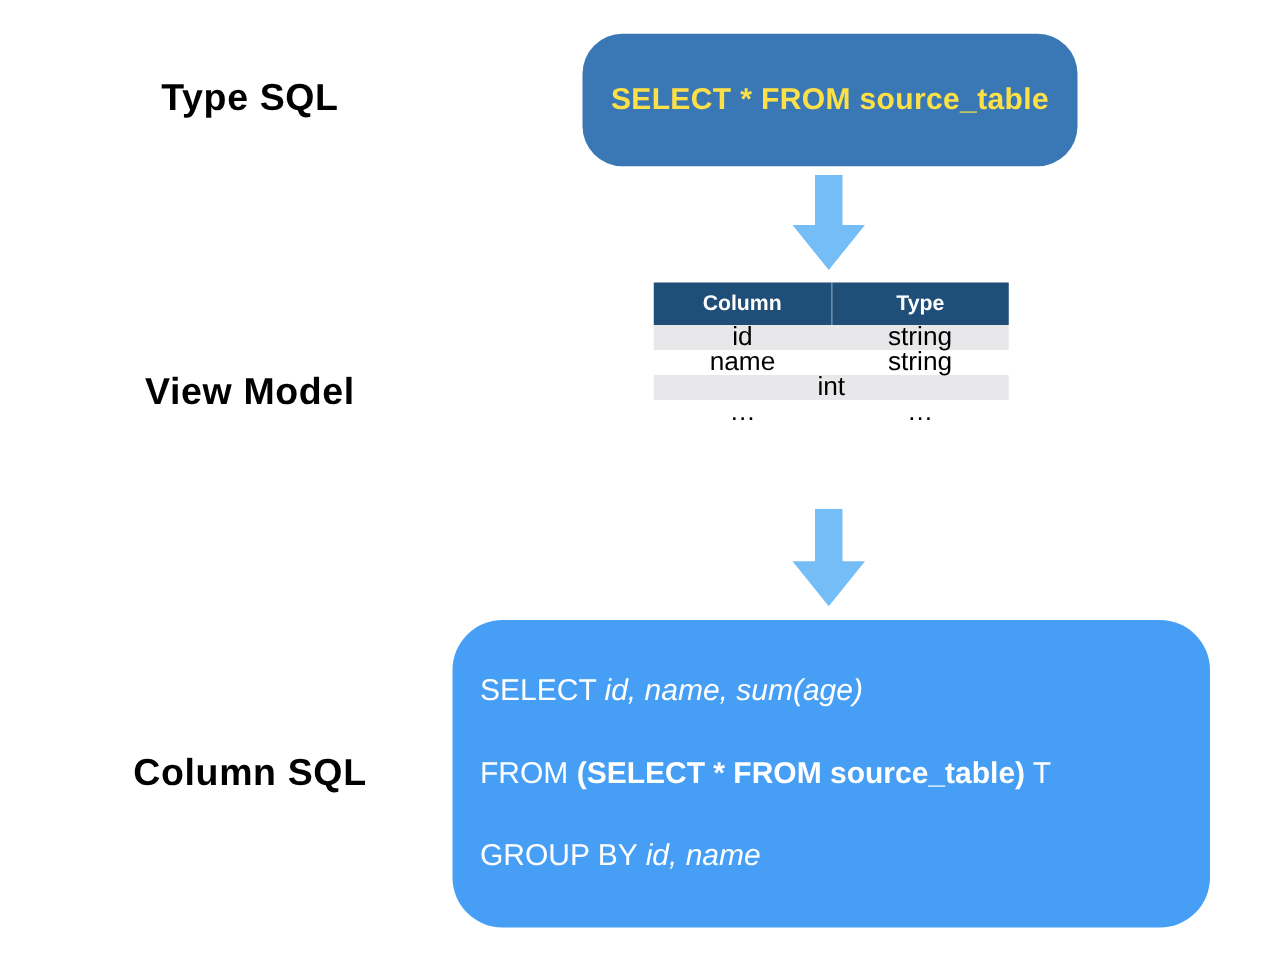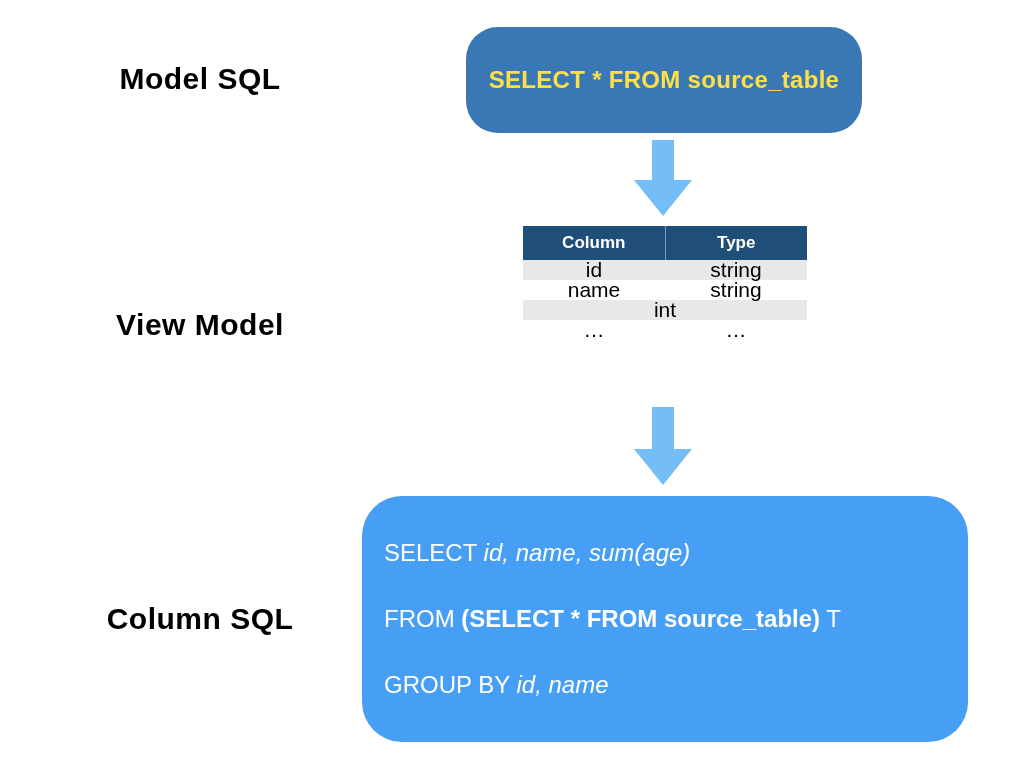--- a/index.html
+++ b/index.html
@@ -25,21 +25,21 @@
     position: absolute;
     left: 75px;
     width: 250px;
     text-align: center;
     font-size: 30px;
     font-weight: bold;
     color: #000000;
     letter-spacing: 0.5px;
   }
   .label-view-sql   { top: 62px; }
-  .label-view-model { top: 308px; }
+  .label-view-model { top: 297px; }
   .label-widget-sql { top: 602px; }
 
   .view-sql-box {
     position: absolute;
     left: 466px;
     top: 27px;
     width: 396px;
     height: 106px;
     background: var(--view_sql_box_bg);
     border-radius: 32px;
@@ -107,21 +107,21 @@
   }
   .sql-line { height: 30px; line-height: 30px; margin-bottom: 36px; white-space: pre; }
   .sql-italic { font-style: italic; }
   .sql-bold { font-weight: bold; }
 </style>
 </head>
 <body>
 
 <div class="canvas">
 
-  <div class="side-label label-view-sql">Model SQL</div>
+  <div class="side-label label-view-sql">Type SQL</div>
   <div class="side-label label-view-model">View Model</div>
   <div class="side-label label-widget-sql">Column SQL</div>
 
   <div class="view-sql-box">
     <span class="sql-text">SELECT * FROM source_table</span>
   </div>
 
   <svg class="down-arrow arrow-1" width="64" height="76" viewBox="0 0 64 76">
     <polygon points="21,0 43,0 43,40 61,40 32,76 3,40 21,40" fill="#74bdf7"></polygon>
   </svg>

